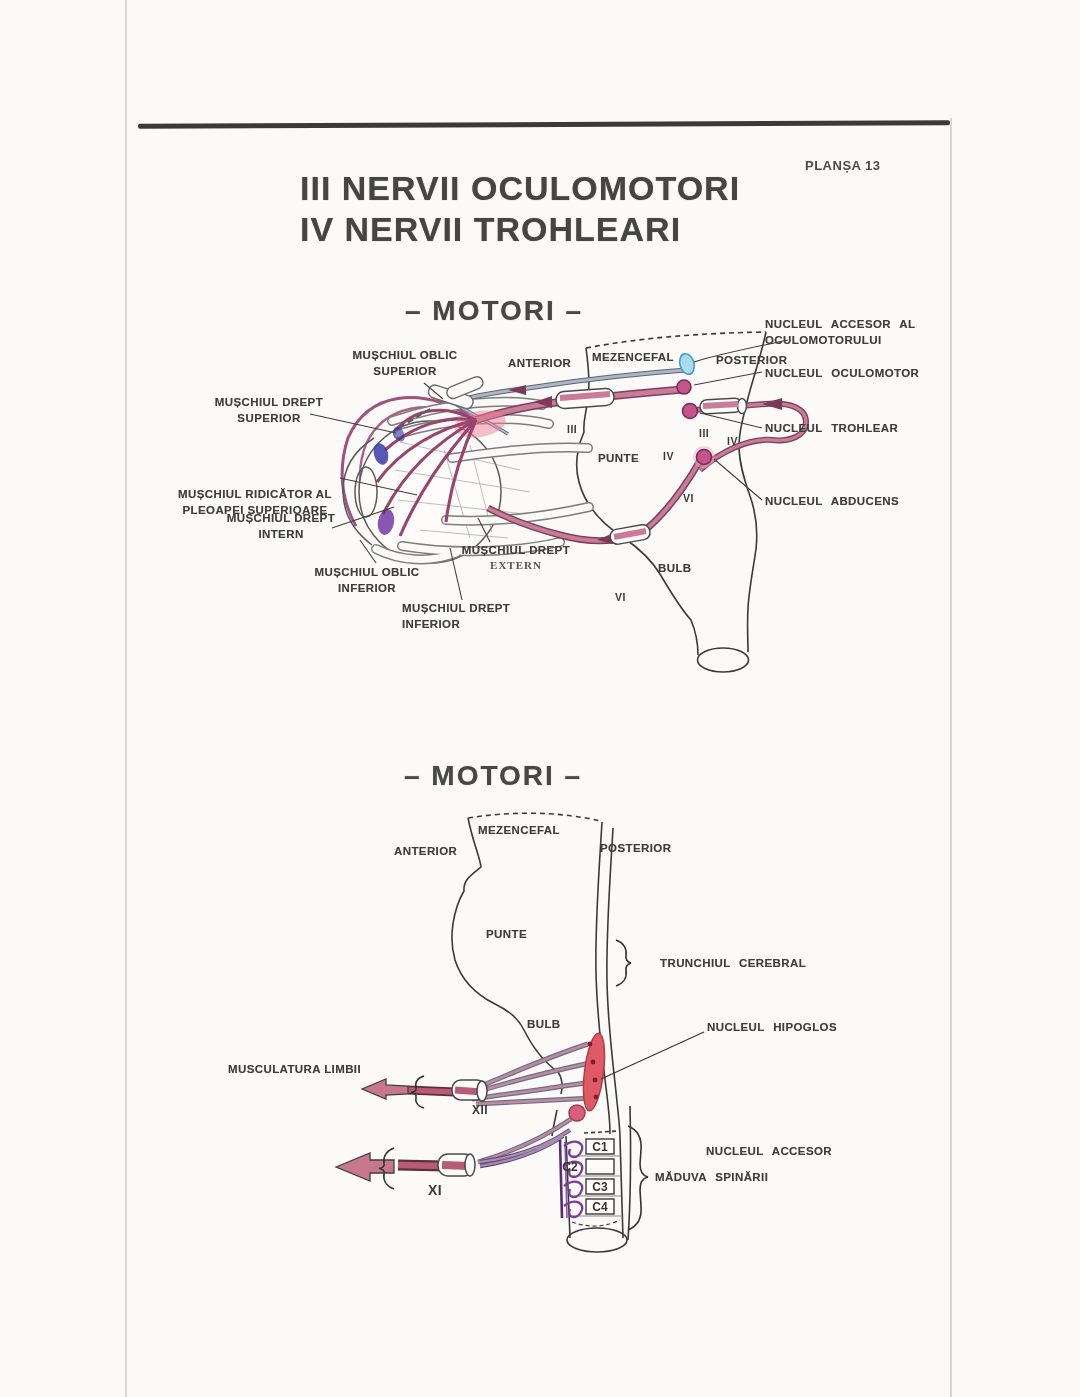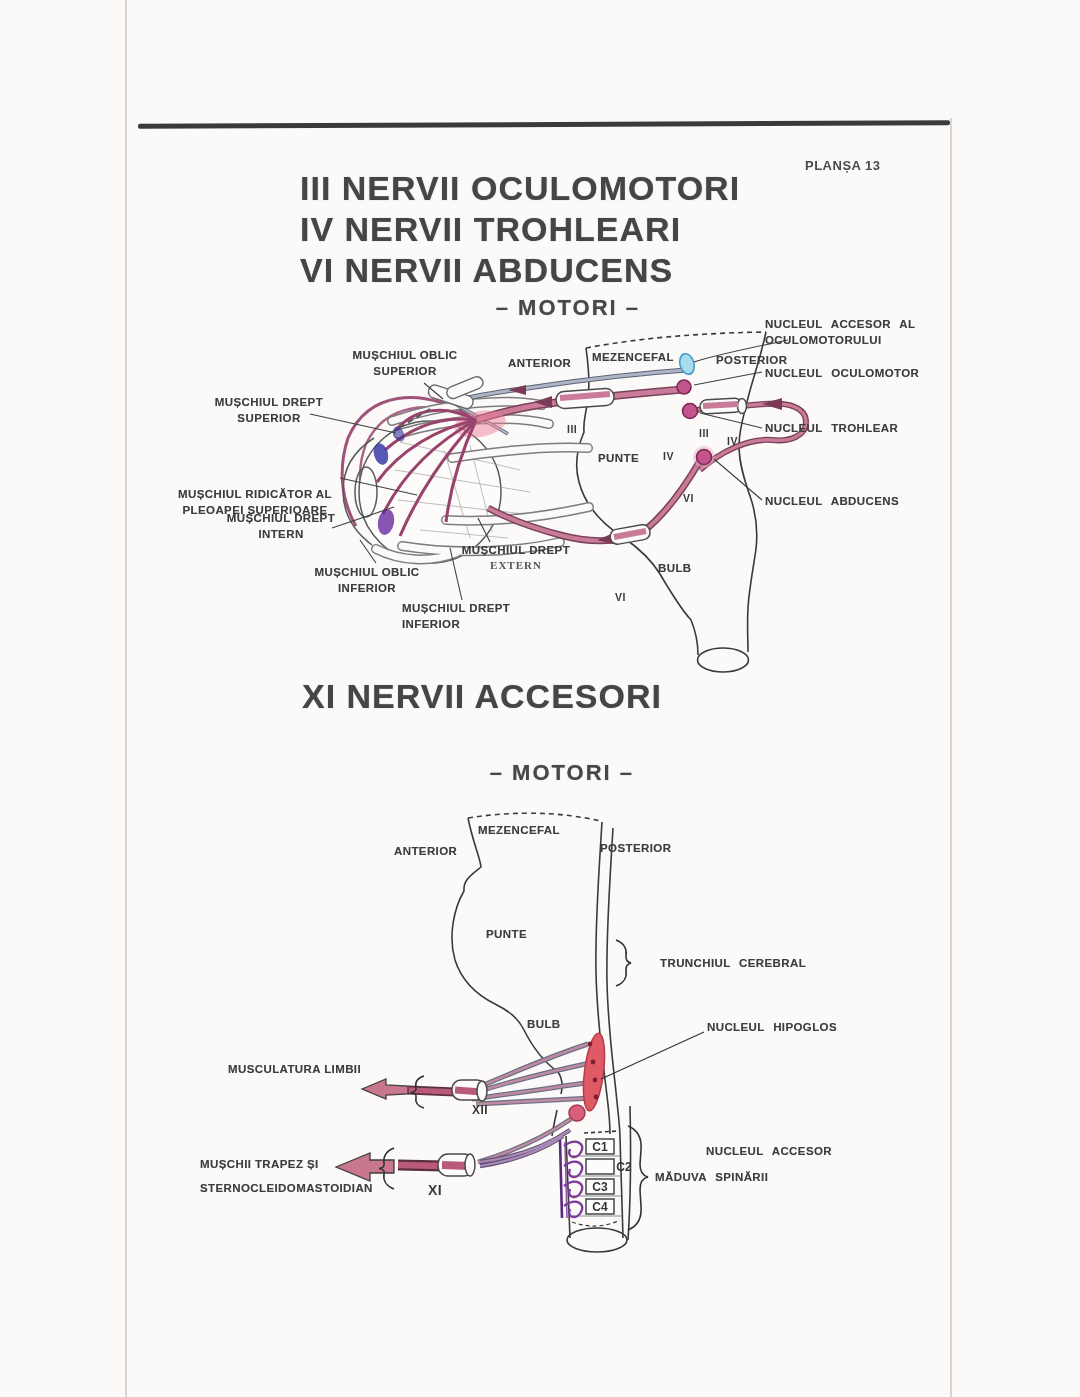--- a/index.html
+++ b/index.html
@@ -10,22 +10,22 @@
   }
   .page{position:absolute;left:0;top:0;width:1080px;height:1397px;background:#fbfaf8;}
   .edge-line{position:absolute;background:#d9d6d1;}
   .topbar{position:absolute;left:138px;top:122px;width:812px;height:5px;background:#3a3a3a;transform:rotate(-0.25deg);border-radius:2px;}
   .abs{position:absolute;}
   .title{
     font-size:34px;font-weight:700;color:#454545;letter-spacing:1px;
     text-shadow:0 0 1px rgba(70,70,70,.55);white-space:nowrap;line-height:40px;
   }
   .subtitle{
-    font-size:22px;font-weight:700;color:#474747;letter-spacing:2px;
-    text-shadow:0 0 1px rgba(70,70,70,.5);text-align:right;
+    font-size:28px;font-weight:700;color:#474747;letter-spacing:2px;
+    text-shadow:0 0 1px rgba(70,70,70,.5);text-align:left;
   }
   .plate{font-size:13px;font-weight:700;color:#4a4a4a;letter-spacing:.5px;}
   .lbl{
     font-size:11.5px;font-weight:700;color:#3e3e3e;letter-spacing:.4px;
     line-height:1.35;white-space:pre-line;text-shadow:0 0 .5px rgba(60,60,60,.4);
   }
   .center{text-align:center;}
   .wide{word-spacing:5px;}
   .serifsm{font-family:"Liberation Serif",serif;font-size:11px;font-weight:700;color:#555;letter-spacing:1px;}
   .rn{font-size:10.5px;font-weight:700;color:#3a3a3a;letter-spacing:.5px;margin-top:48px;}
@@ -267,21 +267,20 @@
       <path d="M 616,940 C 624,943 627,949 626,955 C 625.5,959 627,962 631,963 C 627,964 625.5,967 626,971 C 627,977 624,983 616,986"></path>
       <path d="M 628,1126 C 638,1130 642,1138 641,1150 L 640,1164 C 640,1172 643,1176 648,1177 C 643,1178 640,1182 640,1190 L 641,1206 C 642,1218 638,1226 628,1230"></path>
       <path d="M 704,1032 L 601,1079" stroke-width="1.1"></path>
     </g>
   </svg>
 
   <div class="abs plate" style="left:805px;top:158px;">PLANȘA 13</div>
 
   <div class="abs title" style="left:300px;top:209px;">IV NERVII TROHLEARI</div>
   <div class="abs title" style="left:300px;top:168px;">III NERVII OCULOMOTORI</div>
-  <div class="abs title" style="left:300px;top:250px;">VI NERVII ABDUCENS</div>
   <div class="abs subtitle" style="left:405px;top:295px;width:235px;">– MOTORI –</div>
 
   <div class="abs lbl center" style="left:340px;top:348px;width:130px;">MUȘCHIUL OBLIC
 SUPERIOR</div>
   <div class="abs lbl" style="left:508px;top:356px;">ANTERIOR</div>
   <div class="abs lbl" style="left:592px;top:350px;">MEZENCEFAL</div>
   <div class="abs lbl" style="left:716px;top:353px;">POSTERIOR</div>
   <div class="abs lbl wide" style="left:765px;top:317px;width:185px;">NUCLEUL  ACCESOR  AL
 OCULOMOTORULUI</div>
   <div class="abs lbl wide" style="left:765px;top:366px;">NUCLEUL  OCULOMOTOR</div>
@@ -301,34 +300,31 @@
 INFERIOR</div>
   <div class="abs lbl" style="left:598px;top:451px;">PUNTE</div>
   <div class="abs lbl" style="left:658px;top:561px;">BULB</div>
   <div class="abs rn" style="left:567px;top:375px;">III</div>
   <div class="abs rn" style="left:699px;top:379px;">III</div>
   <div class="abs rn" style="left:663px;top:402px;">IV</div>
   <div class="abs rn" style="left:727px;top:387px;">IV</div>
   <div class="abs rn" style="left:683px;top:444px;">VI</div>
   <div class="abs rn" style="left:615px;top:543px;">VI</div>
 
-  <div class="abs title" style="left:302px;top:676px;">XI NERVII ACCESORI</div>
   <div class="abs subtitle" style="left:404px;top:760px;width:230px;">– MOTORI –</div>
 
   <div class="abs lbl" style="left:478px;top:823px;">MEZENCEFAL</div>
   <div class="abs lbl" style="left:394px;top:844px;">ANTERIOR</div>
   <div class="abs lbl" style="left:600px;top:841px;">POSTERIOR</div>
   <div class="abs lbl" style="left:486px;top:927px;">PUNTE</div>
   <div class="abs lbl wide" style="left:640px;top:956px;margin-left:20px;">TRUNCHIUL  CEREBRAL</div>
   <div class="abs lbl" style="left:527px;top:1017px;">BULB</div>
   <div class="abs lbl wide" style="left:707px;top:1020px;">NUCLEUL  HIPOGLOS</div>
   <div class="abs lbl" style="left:228px;top:1062px;">MUSCULATURA LIMBII</div>
   <div class="abs rn" style="left:472px;top:1055px;font-size:12px;">XII</div>
   <div class="abs lbl wide" style="left:706px;top:1122px;margin-top:22px;">NUCLEUL  ACCESOR</div>
   <div class="abs rn" style="left:428px;top:1134px;font-size:14px;">XI</div>
-  <div class="abs lbl" style="left:200px;top:1152px;line-height:2.1;">MUȘCHII TRAPEZ ȘI
-STERNOCLEIDOMASTOIDIAN</div>
   <div class="abs lbl wide" style="left:655px;top:1170px;">MĂDUVA  SPINĂRII</div>
   <div class="abs cbox" style="left:586px;top:1140px;">C1</div>
-  <div class="abs cbox" style="left:610px;top:1160px;">C2</div>
+  <div class="abs cbox" style="left:556px;top:1160px;">C2</div>
   <div class="abs cbox" style="left:586px;top:1180px;">C3</div>
   <div class="abs cbox" style="left:586px;top:1200px;">C4</div>
 </div>
 
 </body></html>

